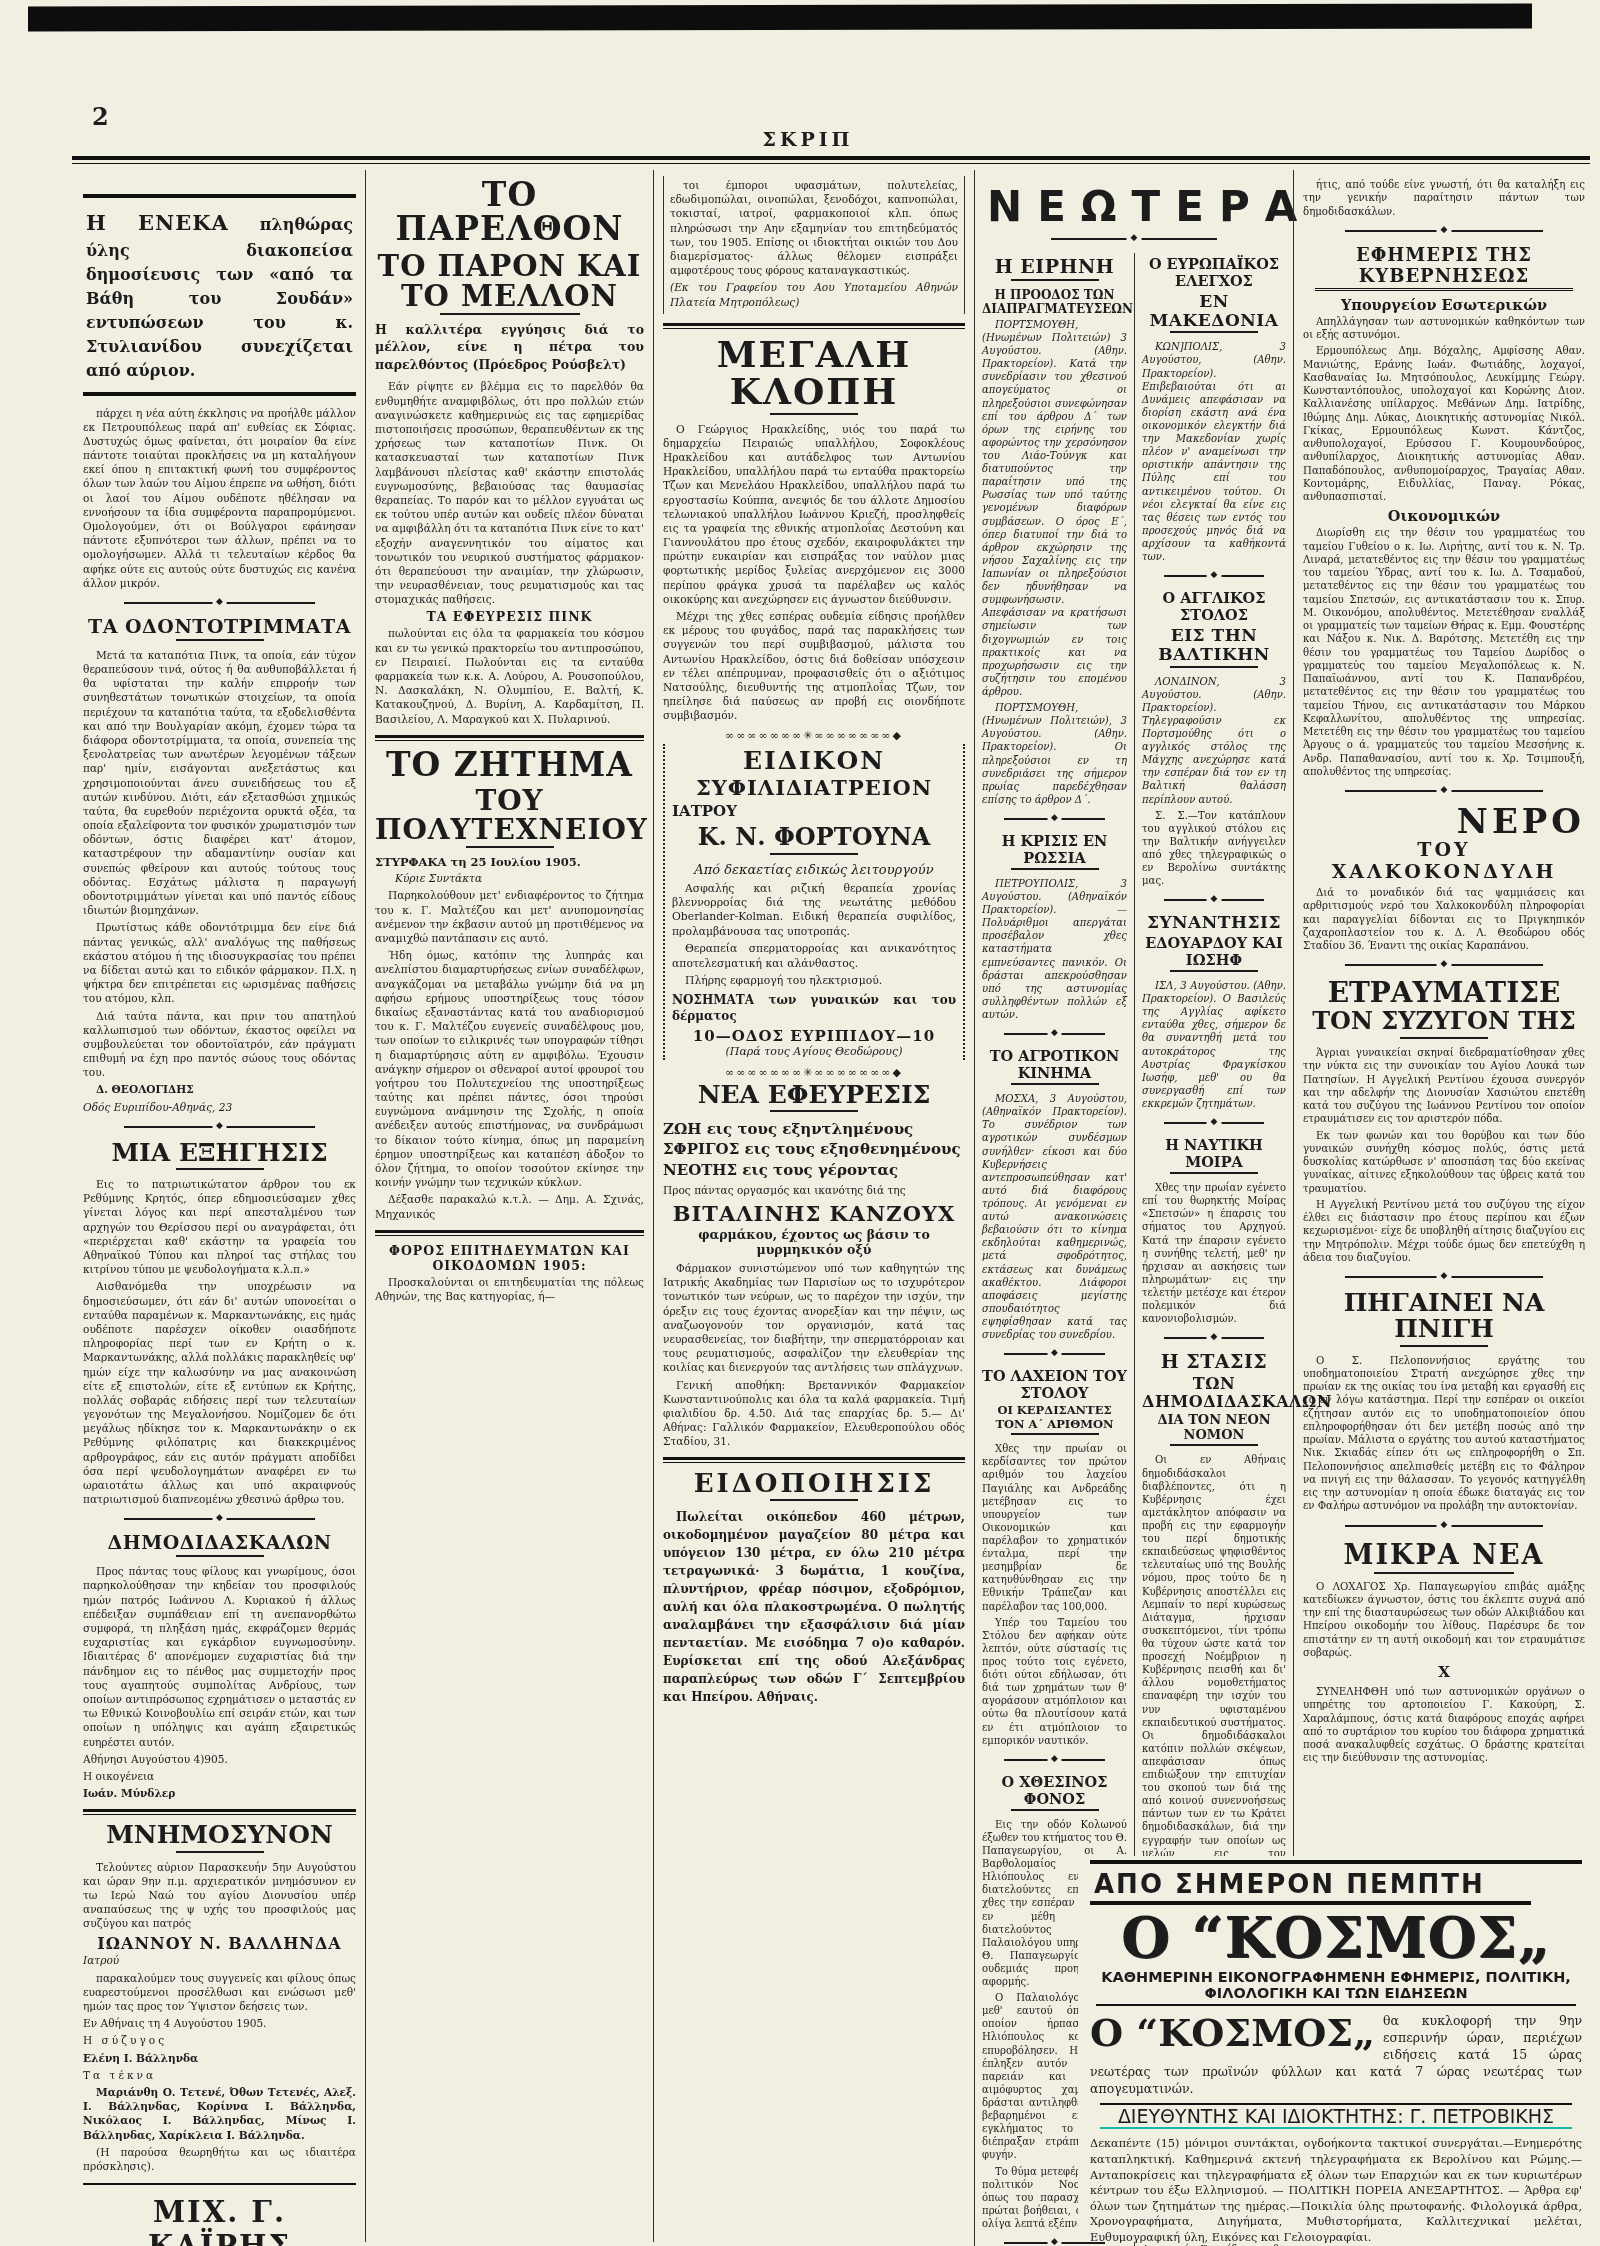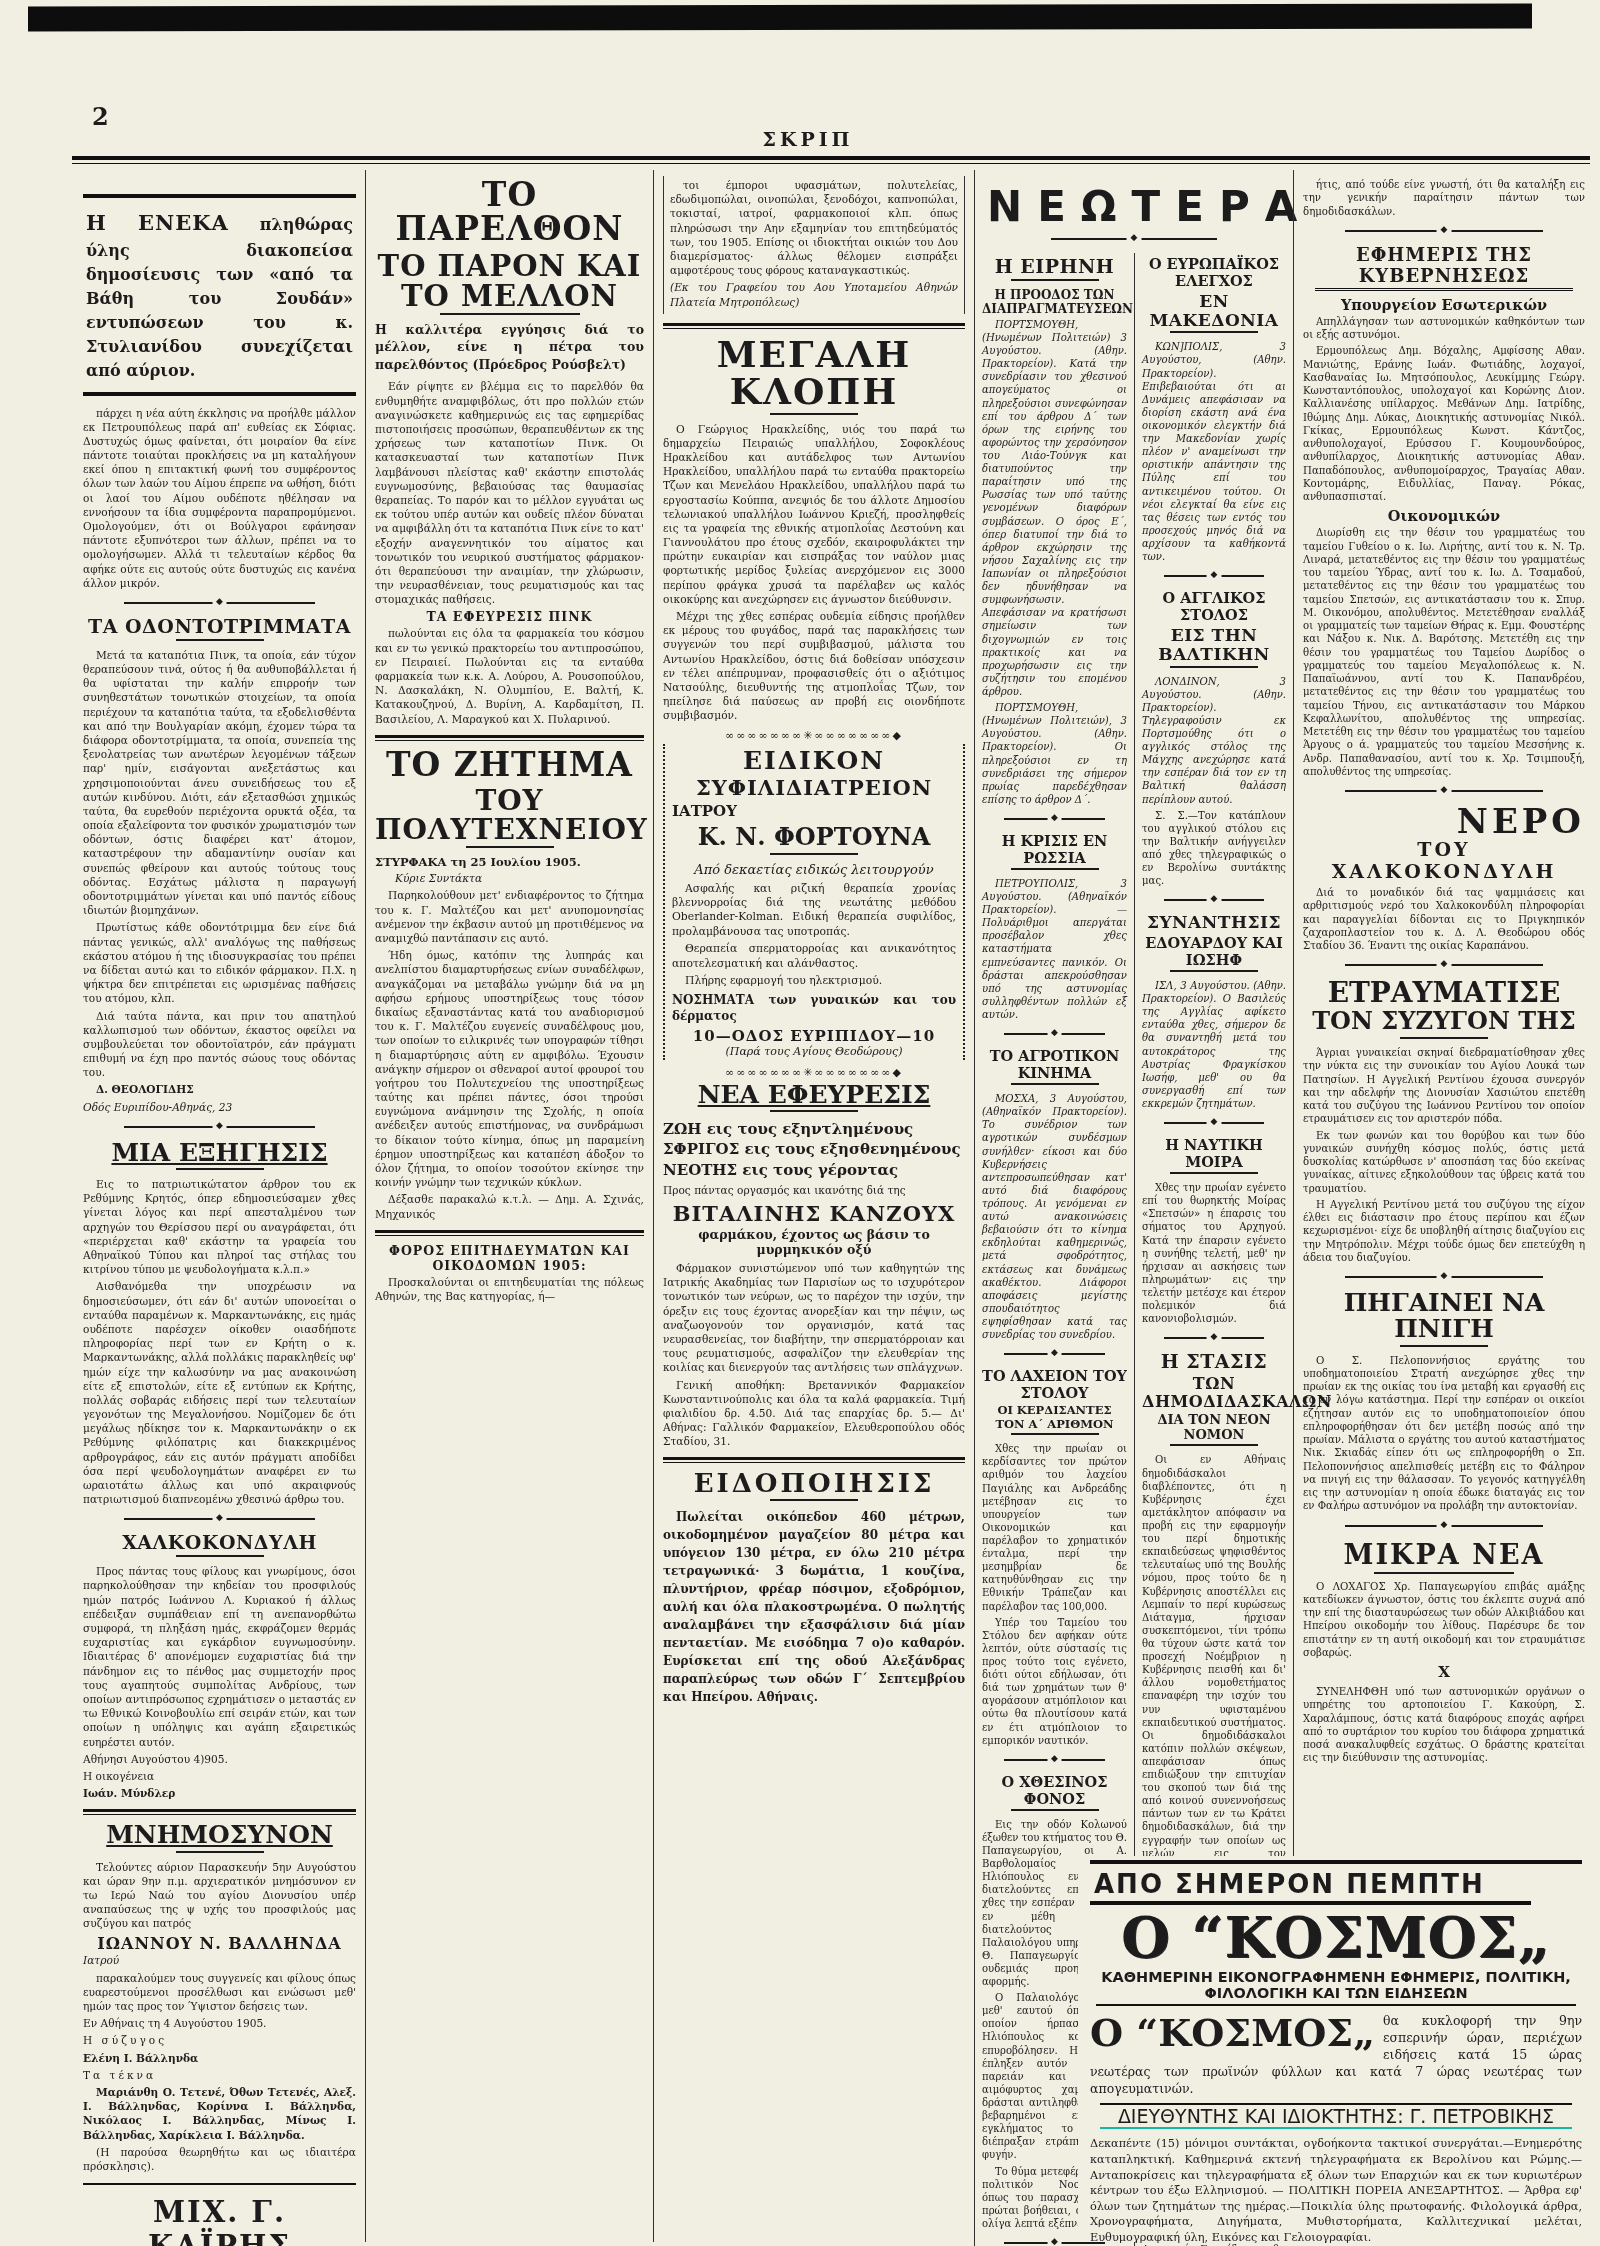--- a/index.html
+++ b/index.html
@@ -17,21 +17,21 @@
   .c4{width:319px;border-left:1px solid #30302c;padding:0;}
   .c5{width:301px;border-left:1px solid #30302c;}
   .subcols{display:flex;align-items:flex-start;}
   .sa{box-sizing:border-box;width:50%;padding:0 7px;}
   .sb{box-sizing:border-box;width:50%;padding:0 7px;border-left:1px solid #30302c;min-height:1700px;}
   p.b{font-size:10.6px;line-height:1.34;text-align:justify;text-indent:13px;margin:0 0 3px;}
   .c5 p.b{font-size:10.2px;line-height:1.3;}
   .subcols p.b{font-size:10.1px;line-height:1.3;}
   .tel{font-style:italic;}
   .hXL{font-size:33px;font-weight:700;text-align:center;line-height:1.04;letter-spacing:1px;margin:4px 0 2px;}
-  .hL{font-size:25px;font-weight:700;text-align:center;line-height:1.05;margin:3px 0 2px;text-decoration:underline;}
+  .hL{font-size:25px;font-weight:700;text-align:center;line-height:1.05;margin:3px 0 2px;}
   .hM{font-size:19px;font-weight:700;text-align:center;line-height:1.1;margin:3px 0 2px;letter-spacing:.5px;}
   .hS{font-size:14.5px;font-weight:700;text-align:center;margin:2px 0;}
   .hT{font-size:12.5px;font-weight:700;text-align:center;letter-spacing:1px;margin:2px 0;}
   .u{width:88px;border-bottom:2px solid #1a1a1a;margin:2px auto 7px;}
   .u2{width:140px;border-bottom:2px solid #1a1a1a;margin:2px auto 6px;}
   .sep{position:relative;height:12px;margin:7px 0;}
   .sep:before{content:"";position:absolute;left:15%;right:15%;top:5px;border-top:2px solid #191919;}
   .sep:after{content:"◆";position:absolute;left:50%;top:-1px;transform:translateX(-50%);font-size:9px;background:#f1eee2;padding:0 4px;}
   .rule2{border-top:3px solid #141414;border-bottom:1px solid #141414;height:2px;margin:9px 0 7px;}
   .ctr{text-align:center;}.rt{text-align:right;}.it{font-style:italic;}.bd{font-weight:700;}
@@ -103,21 +103,21 @@
       </section>
       <div class="sep"></div>
       <section>
         <div class="hL">ΜΙΑ ΕΞΗΓΗΣΙΣ</div>
         <div class="u"></div>
         <p class="b">Εις το πατριωτικώτατον άρθρον του εκ Ρεθύμνης Κρητός, όπερ εδημοσιεύσαμεν χθες γίνεται λόγος και περί απεσταλμένου των αρχηγών του Θερίσσου περί ου αναγράφεται, ότι «περιέρχεται καθ' εκάστην τα γραφεία του Αθηναϊκού Τύπου και πληροί τας στήλας του κιτρίνου τύπου με ψευδολογήματα κ.λ.π.»</p>
         <p class="b">Αισθανόμεθα την υποχρέωσιν να δημοσιεύσωμεν, ότι εάν δι' αυτών υπονοείται ο ενταύθα παραμένων κ. Μαρκαντωνάκης, εις ημάς ουδέποτε παρέσχεν οίκοθεν οιασδήποτε πληροφορίας περί των εν Κρήτη ο κ. Μαρκαντωνάκης, αλλά πολλάκις παρακληθείς υφ' ημών είχε την καλωσύνην να μας ανακοινώση είτε εξ επιστολών, είτε εξ εντύπων εκ Κρήτης, πολλάς σοβαράς ειδήσεις περί των τελευταίων γεγονότων της Μεγαλονήσου. Νομίζομεν δε ότι μεγάλως ηδίκησε τον κ. Μαρκαντωνάκην ο εκ Ρεθύμνης φιλόπατρις και διακεκριμένος αρθρογράφος, εάν εις αυτόν πράγματι αποδίδει όσα περί ψευδολογημάτων αναφέρει εν τω ωραιοτάτω άλλως και υπό ακραιφνούς πατριωτισμού διαπνεομένω χθεσινώ άρθρω του.</p>
       </section>
       <div class="sep"></div>
       <section>
-        <div class="hM">ΧΑΛΚΟΚΟΝΔΥΛΗ</div>
+        <div class="hM">ΔΗΜΟΔΙΔΑΣΚΑΛΩΝ</div>
         <div class="u"></div>
         <p class="b">Προς πάντας τους φίλους και γνωρίμους, όσοι παρηκολούθησαν την κηδείαν του προσφιλούς ημών πατρός Ιωάννου Λ. Κυριακού ή άλλως επέδειξαν συμπάθειαν επί τη ανεπανορθώτω συμφορά, τη πληξάση ημάς, εκφράζομεν θερμάς ευχαριστίας και εγκάρδιον ευγνωμοσύνην. Ιδιαιτέρας δ' απονέμομεν ευχαριστίας διά την πάνδημον εις το πένθος μας συμμετοχήν προς τους αγαπητούς συμπολίτας Ανδρίους, των οποίων αντιπρόσωπος εχρημάτισεν ο μεταστάς εν τω Εθνικώ Κοινοβουλίω επί σειράν ετών, και των οποίων η υπόληψις και αγάπη εξαιρετικώς ευηρέστει αυτόν.</p>
         <p class="b ctr" style="text-indent:0">Αθήνησι Αυγούστου 4)905.</p>
         <p class="b ctr" style="text-indent:0">Η οικογένεια</p>
         <p class="b ctr bd" style="text-indent:0">Ιωάν. Μύνδλερ</p>
       </section>
       <div class="rule2"></div>
       <section>
         <div class="hL">ΜΝΗΜΟΣΥΝΟΝ</div>
         <div class="u"></div>

